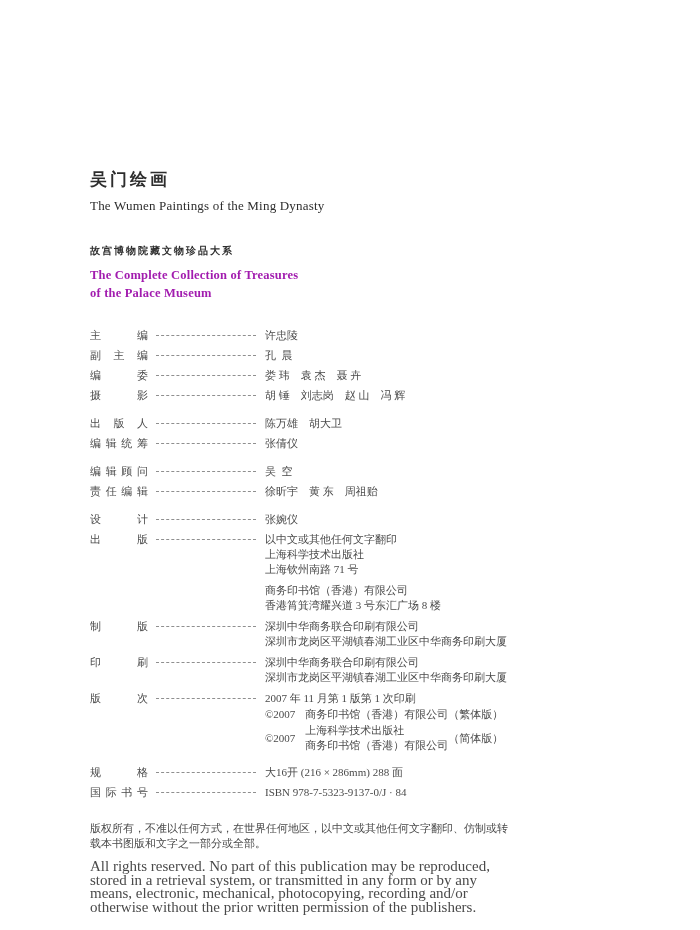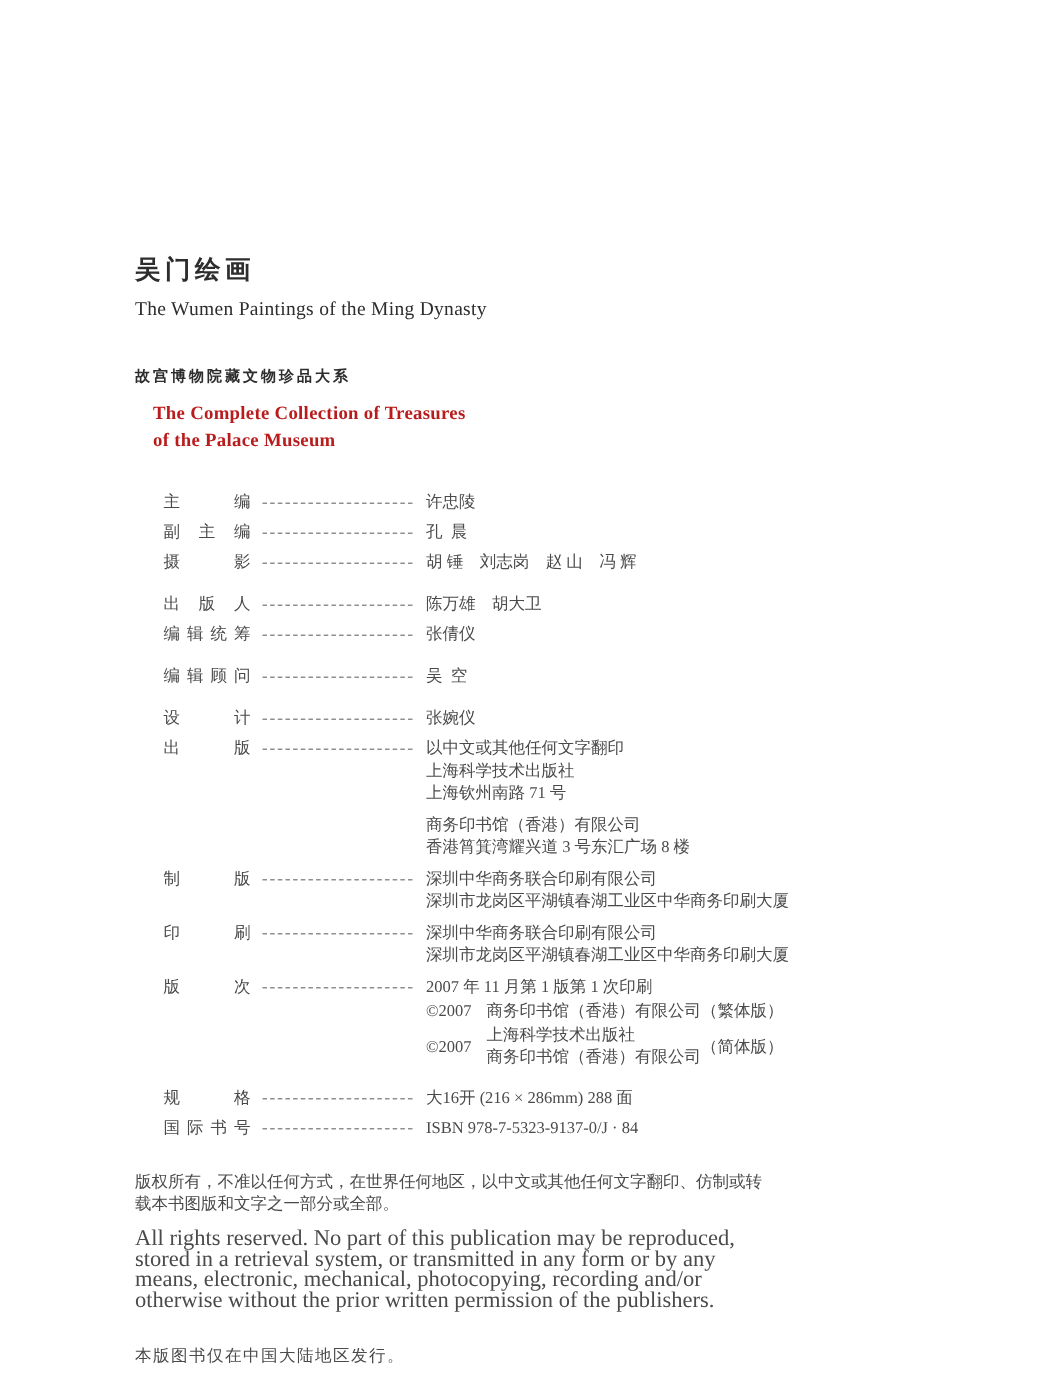--- a/index.html
+++ b/index.html
@@ -21,32 +21,31 @@
   }
   .en-title{
     font-size:13px;font-weight:400;color:#2d2d2d;
     margin:0 0 30px 0;letter-spacing:.2px;
   }
   .cn-collection{
     font-size:10px;font-weight:700;color:#2d2d2d;
     letter-spacing:2px;margin:0 0 8px 0;
   }
   .en-collection{
-    font-size:12.5px;font-weight:700;color:#b91c1c;
-    line-height:1.45;margin:0 0 26px 12px;letter-spacing:.2px;
+    font-size:12.5px;font-weight:700;color:#a21caf;
+    line-height:1.45;margin:0 0 26px 0;letter-spacing:.2px;
   }
 
   
   .row{display:flex;align-items:flex-start;font-size:11px;line-height:14px;margin-bottom:6px;}
   .grp{margin-bottom:14px;}
   .lbl{
     flex:0 0 58px;color:#4a4a4a;letter-spacing:0;
     text-align:justify;text-align-last:justify;
     white-space:pre;
-    margin-left:19px;
   }
   .leader{
     flex:0 0 100px;height:7px;margin:0 9px 0 8px;
     border-bottom:1px dashed #8f8f8f;
   }
   .val{color:#4a4a4a;white-space:pre;}
   .val-block{color:#4a4a4a;}
   .val-block .vline{white-space:pre;margin-bottom:1px;}
   .sub-gap{height:6px;}
 
@@ -82,20 +81,25 @@
         <span class="lbl">主    编</span>
         <span class="leader"></span>
         <span class="val">许忠陵</span>
       </div>
       <div class="row">
         <span class="lbl">副 主 编</span>
         <span class="leader"></span>
         <span class="val">孔  晨</span>
       </div>
       <div class="row">
+        <span class="lbl">编    委</span>
+        <span class="leader"></span>
+        <span class="val">娄 玮　袁 杰　聂 卉</span>
+      </div>
+      <div class="row">
         <span class="lbl">摄    影</span>
         <span class="leader"></span>
         <span class="val">胡 锤　刘志岗　赵 山　冯 辉</span>
       </div>
     </div>
 
     <div class="grp">
       <div class="row">
         <span class="lbl">出 版 人</span>
         <span class="leader"></span>
@@ -106,20 +110,25 @@
         <span class="leader"></span>
         <span class="val">张倩仪</span>
       </div>
     </div>
 
     <div class="grp">
       <div class="row">
         <span class="lbl">编辑顾问</span>
         <span class="leader"></span>
         <span class="val">吴  空</span>
+      </div>
+      <div class="row">
+        <span class="lbl">责任编辑</span>
+        <span class="leader"></span>
+        <span class="val">徐昕宇　黄 东　周祖贻</span>
       </div>
     </div>
 
     <div class="row">
       <span class="lbl">设    计</span>
       <span class="leader"></span>
       <span class="val">张婉仪</span>
     </div>
 
     <div class="row">

